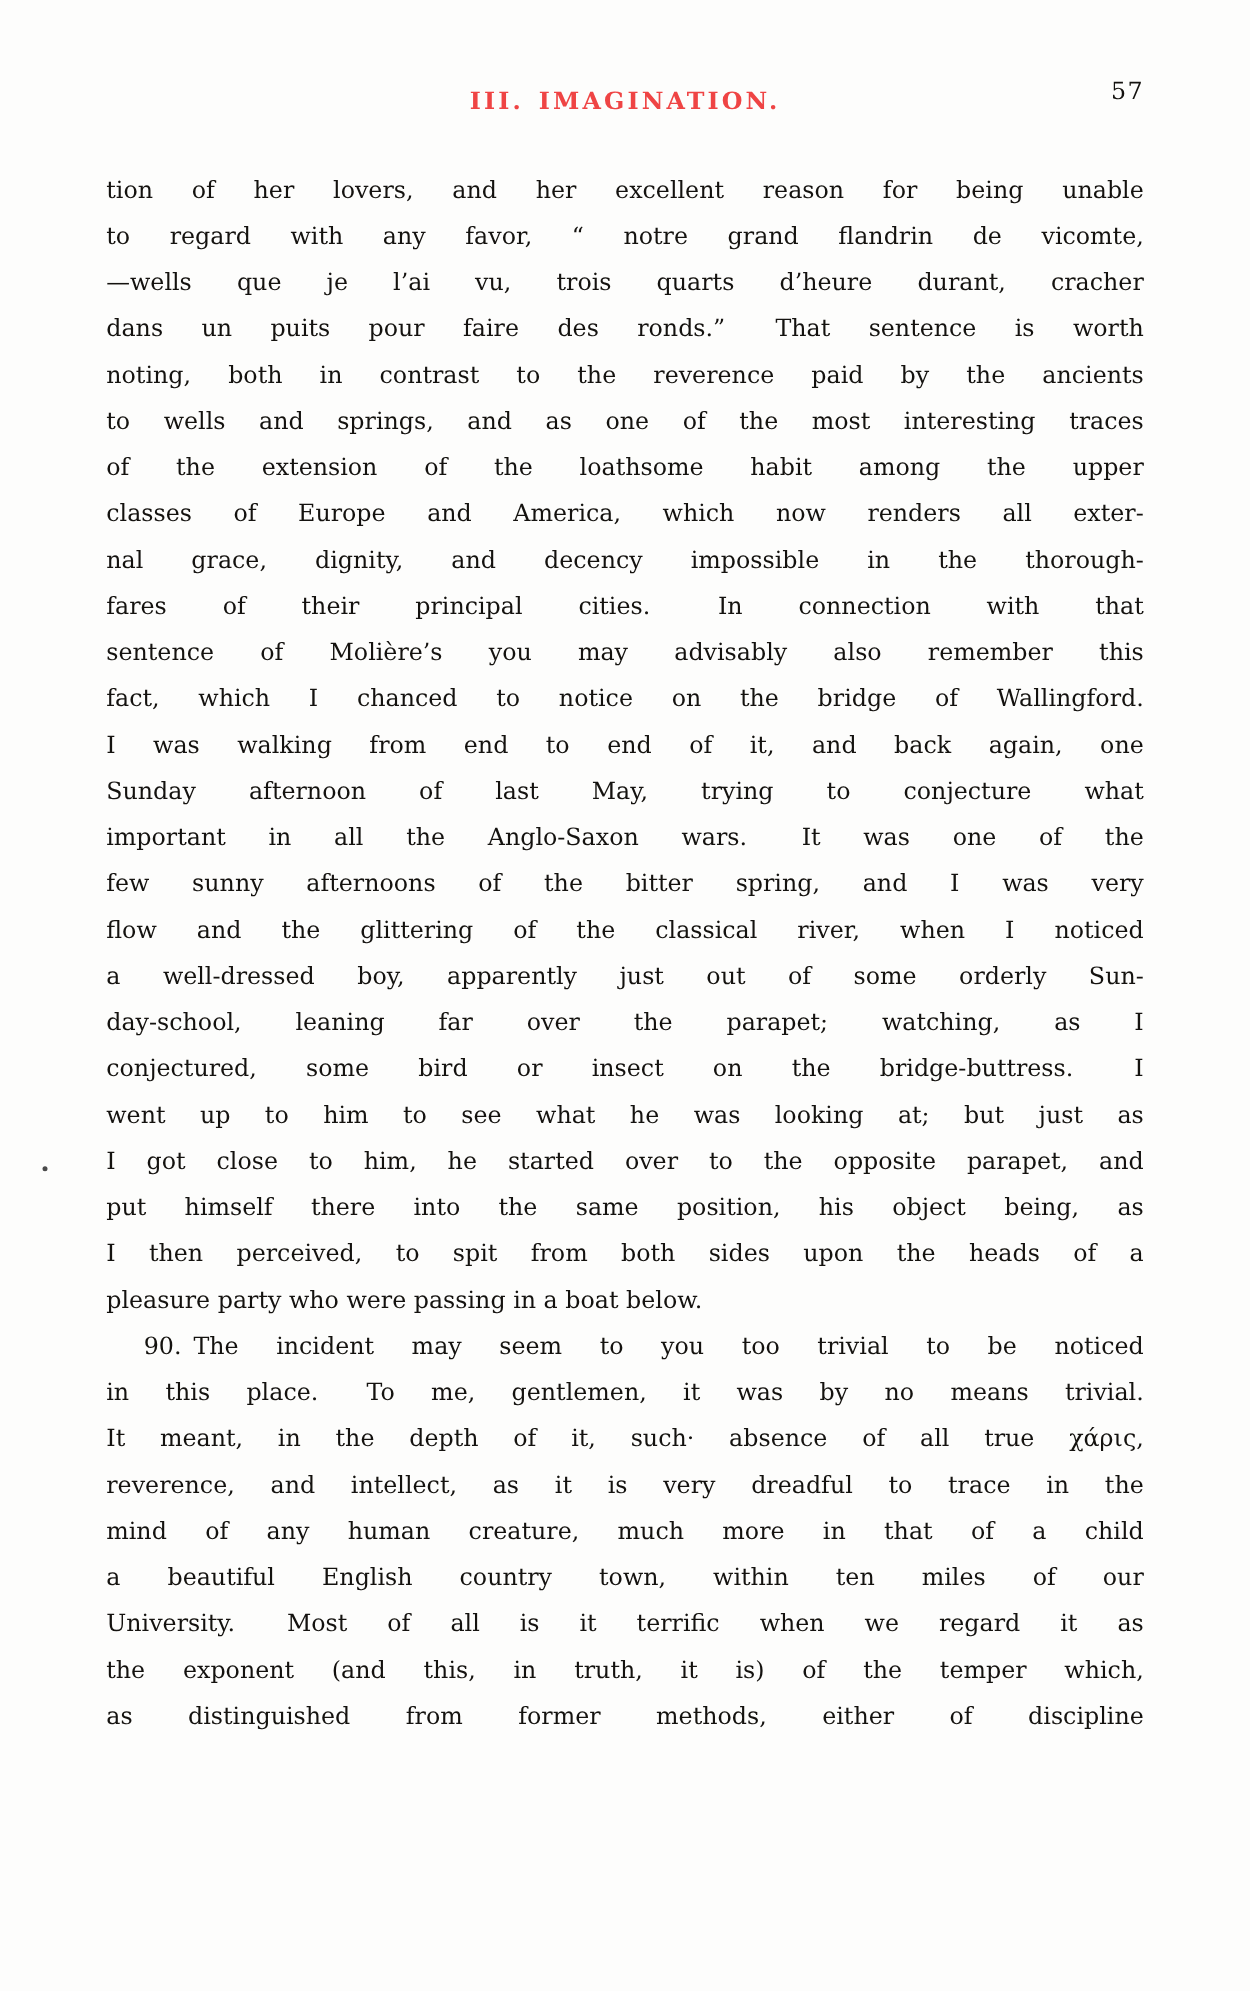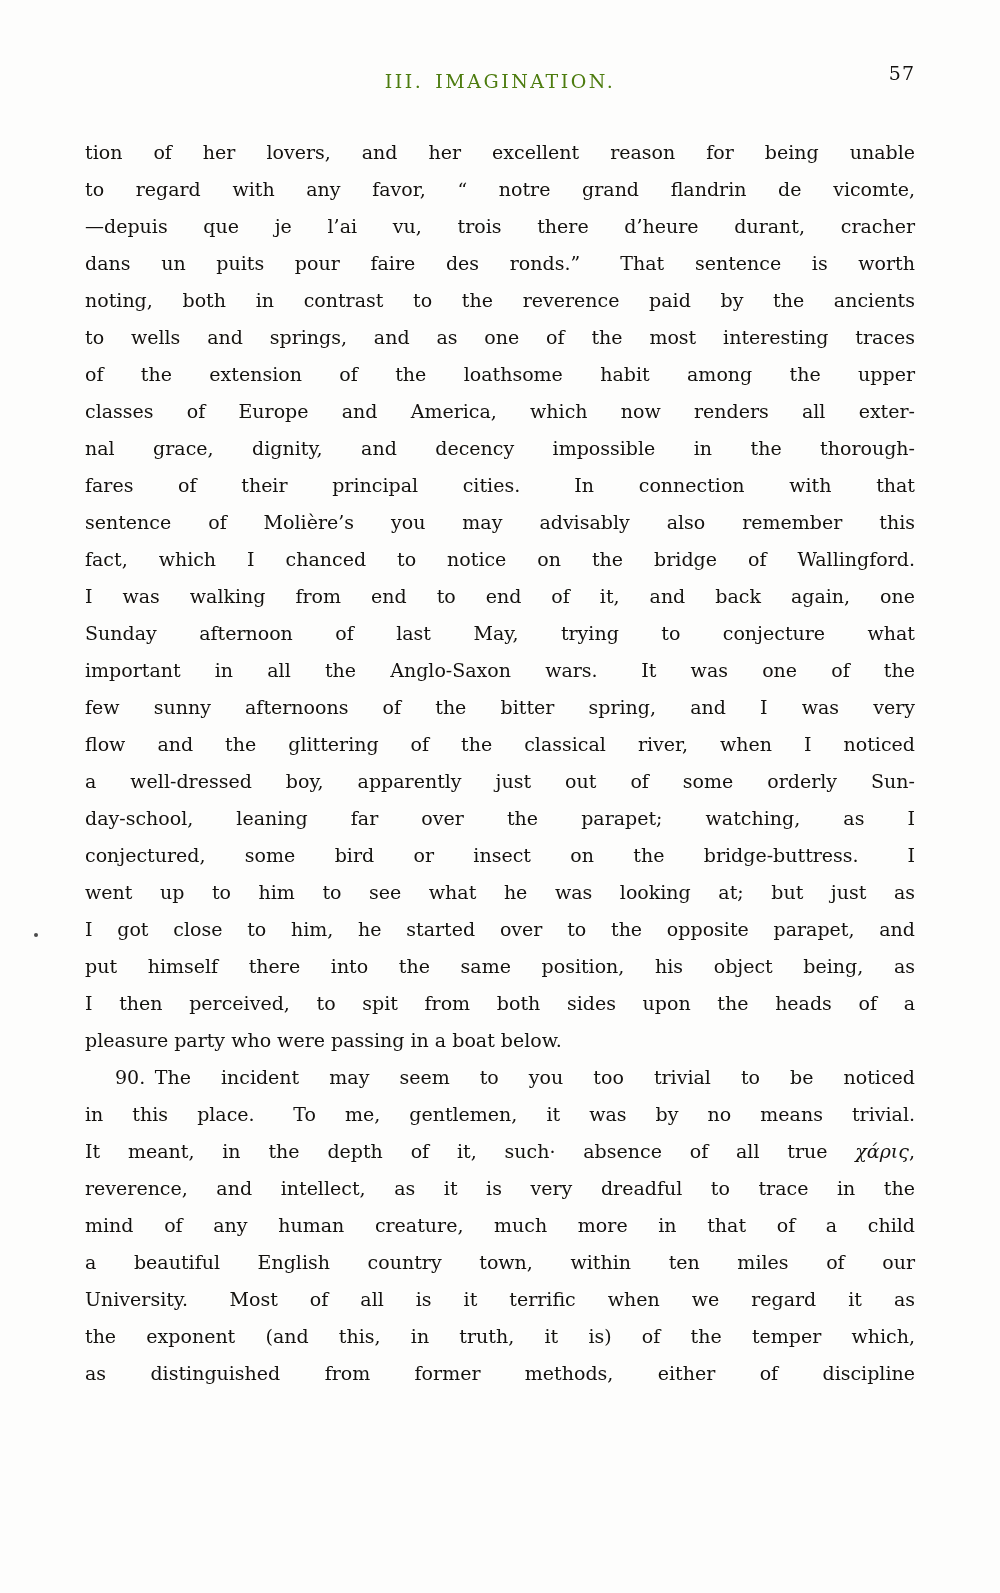--- a/index.html
+++ b/index.html
@@ -25,21 +25,22 @@
   }
   .header-title {
     position: absolute;
     left: 0;
     right: 0;
     top: 6px;
     text-align: center;
     font-size: 19px;
     letter-spacing: 2.5px;
     word-spacing: 5px;
-    color: #4d7c0f;
+    color: #ef4444;
+    font-weight: bold;
   }
   .page-number {
     position: absolute;
     right: 0;
     top: -2px;
     font-size: 19px;
     letter-spacing: 1px;
   }
   .text-block {
     position: absolute;
@@ -50,21 +51,21 @@
     line-height: 37px;
   }
   .paragraph { margin: 0; }
   .line {
     text-align: justify;
     text-align-last: justify;
     white-space: normal;
   }
   .line.no-stretch { text-align-last: left; }
   .line.indent { text-indent: 30px; }
-  .greek { font-style: italic; }
+  .greek { }
   .ink-speck {
     position: absolute;
     left: 34px;
     top: 933px;
     width: 4px;
     height: 4px;
     border-radius: 50%;
     background: #4b4b4b;
   }
 </style>
@@ -73,21 +74,21 @@
 
 <div class="page">
   <div class="running-header">
     <span class="header-title">III. IMAGINATION.</span>
     <span class="page-number">57</span>
   </div>
   <div class="text-block" id="text-block">
       <div class="paragraph">
         <div class="line">tion of her lovers, and her excellent reason for being unable</div>
         <div class="line">to regard with any favor, “ notre grand flandrin de vicomte,</div>
-        <div class="line">—depuis que je l’ai vu, trois there d’heure durant, cracher</div>
+        <div class="line">—wells que je l’ai vu, trois quarts d’heure durant, cracher</div>
         <div class="line">dans un puits pour faire des ronds.”  That sentence is worth</div>
         <div class="line">noting, both in contrast to the reverence paid by the ancients</div>
         <div class="line">to wells and springs, and as one of the most interesting traces</div>
         <div class="line">of the extension of the loathsome habit among the upper</div>
         <div class="line">classes of Europe and America, which now renders all exter-</div>
         <div class="line">nal grace, dignity, and decency impossible in the thorough-</div>
         <div class="line">fares of their principal cities.  In connection with that</div>
         <div class="line">sentence of Molière’s you may advisably also remember this</div>
         <div class="line">fact, which I chanced to notice on the bridge of Wallingford.</div>
         <div class="line">I was walking from end to end of it, and back again, one</div>

